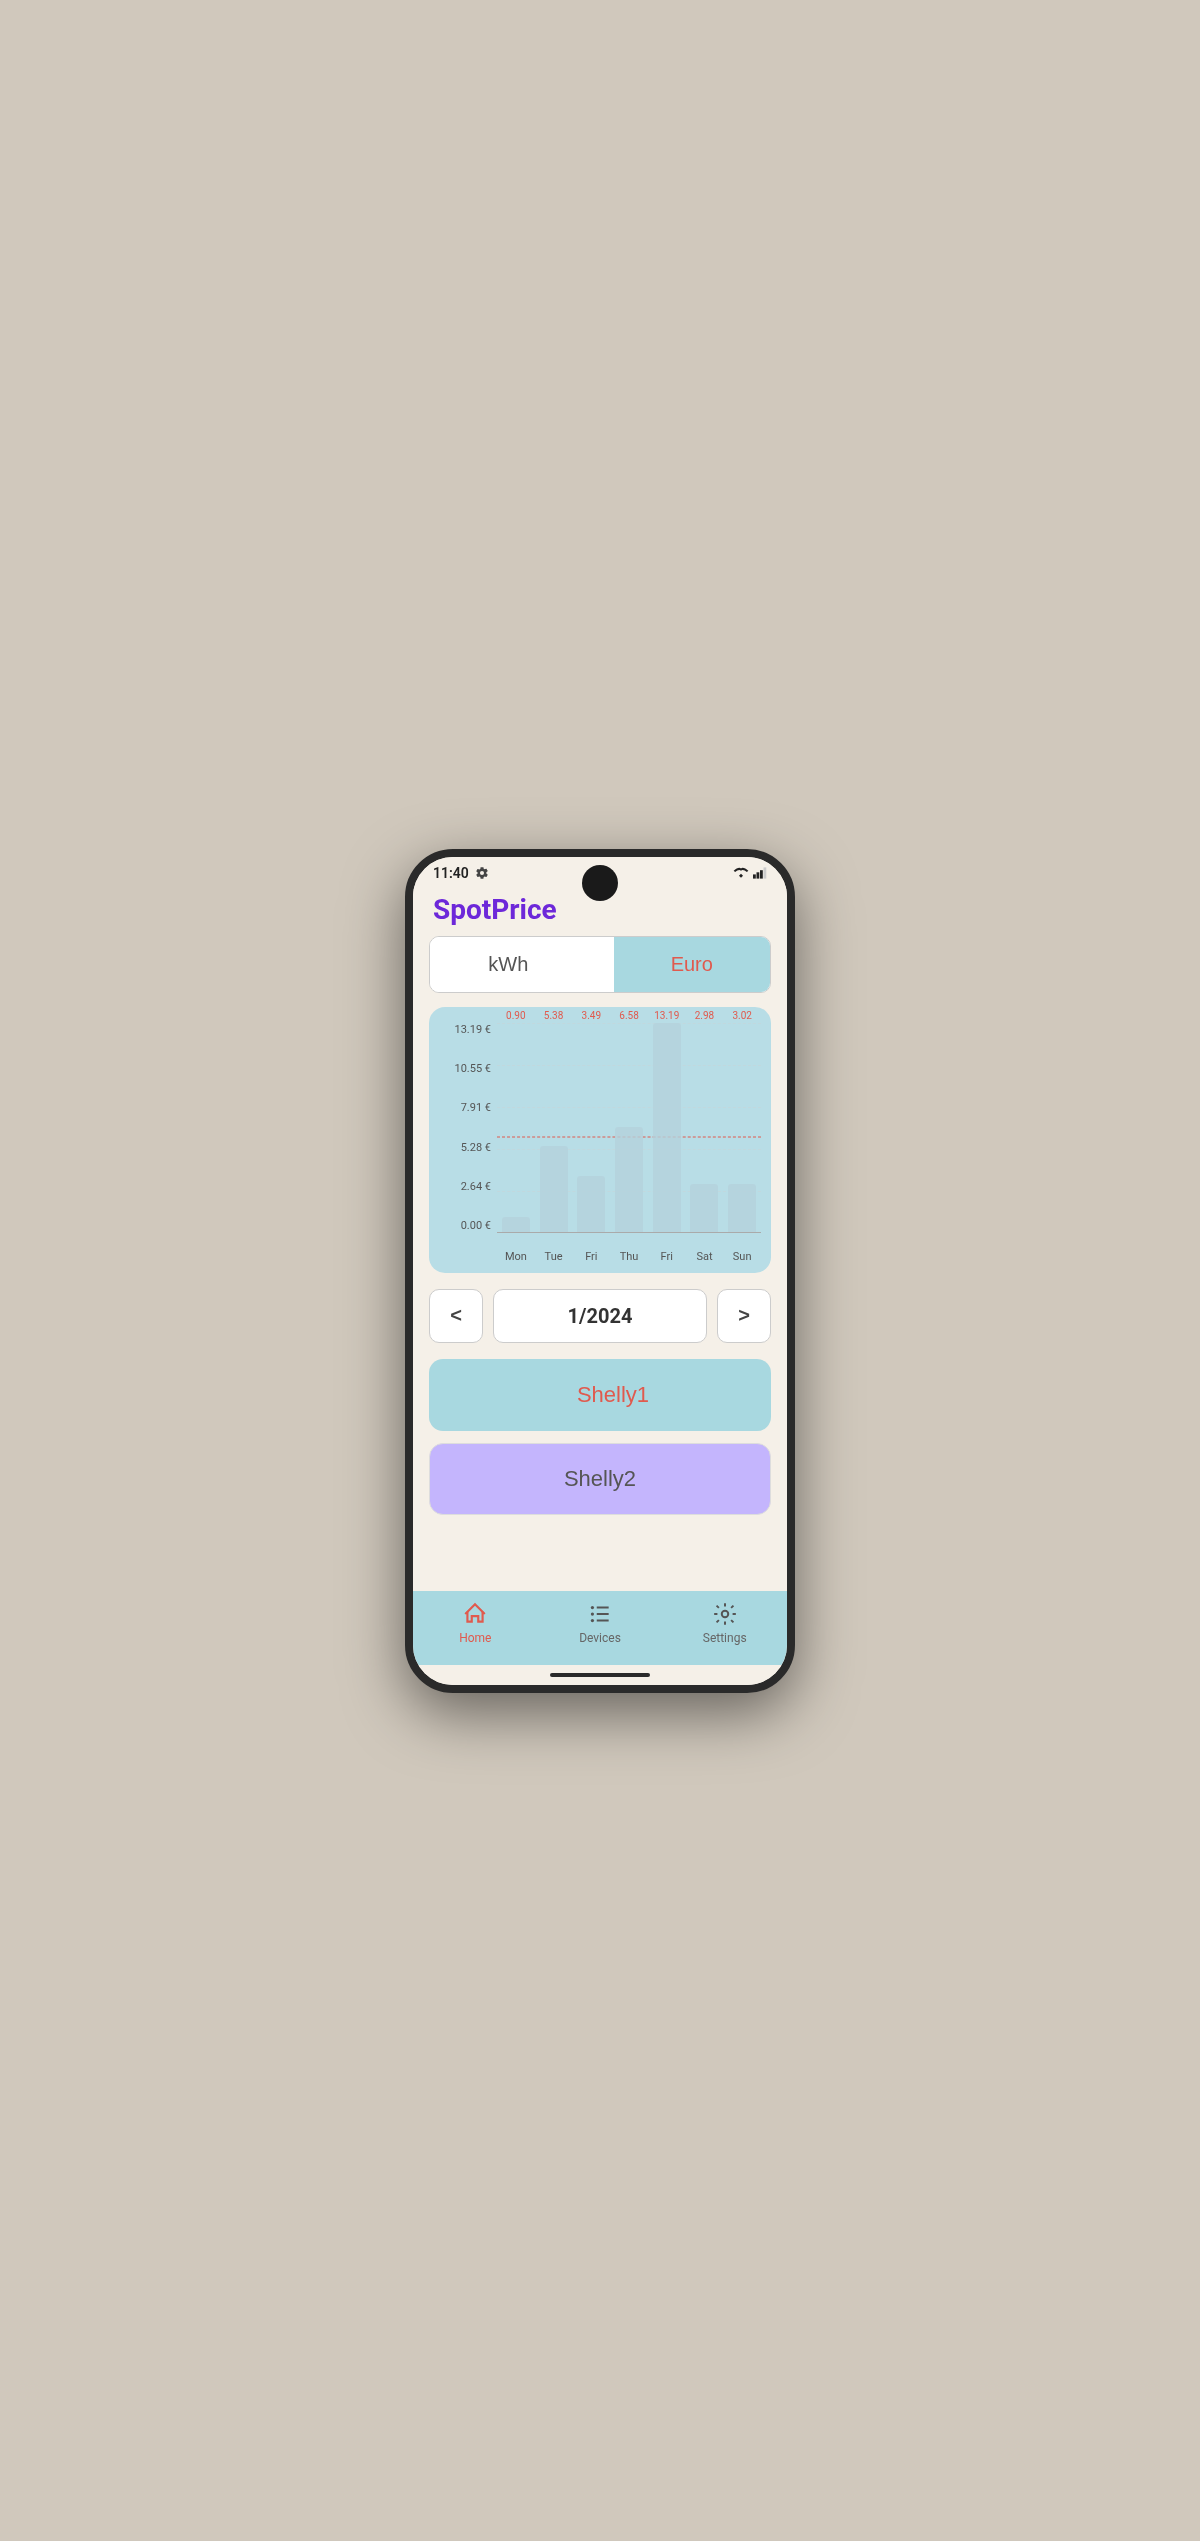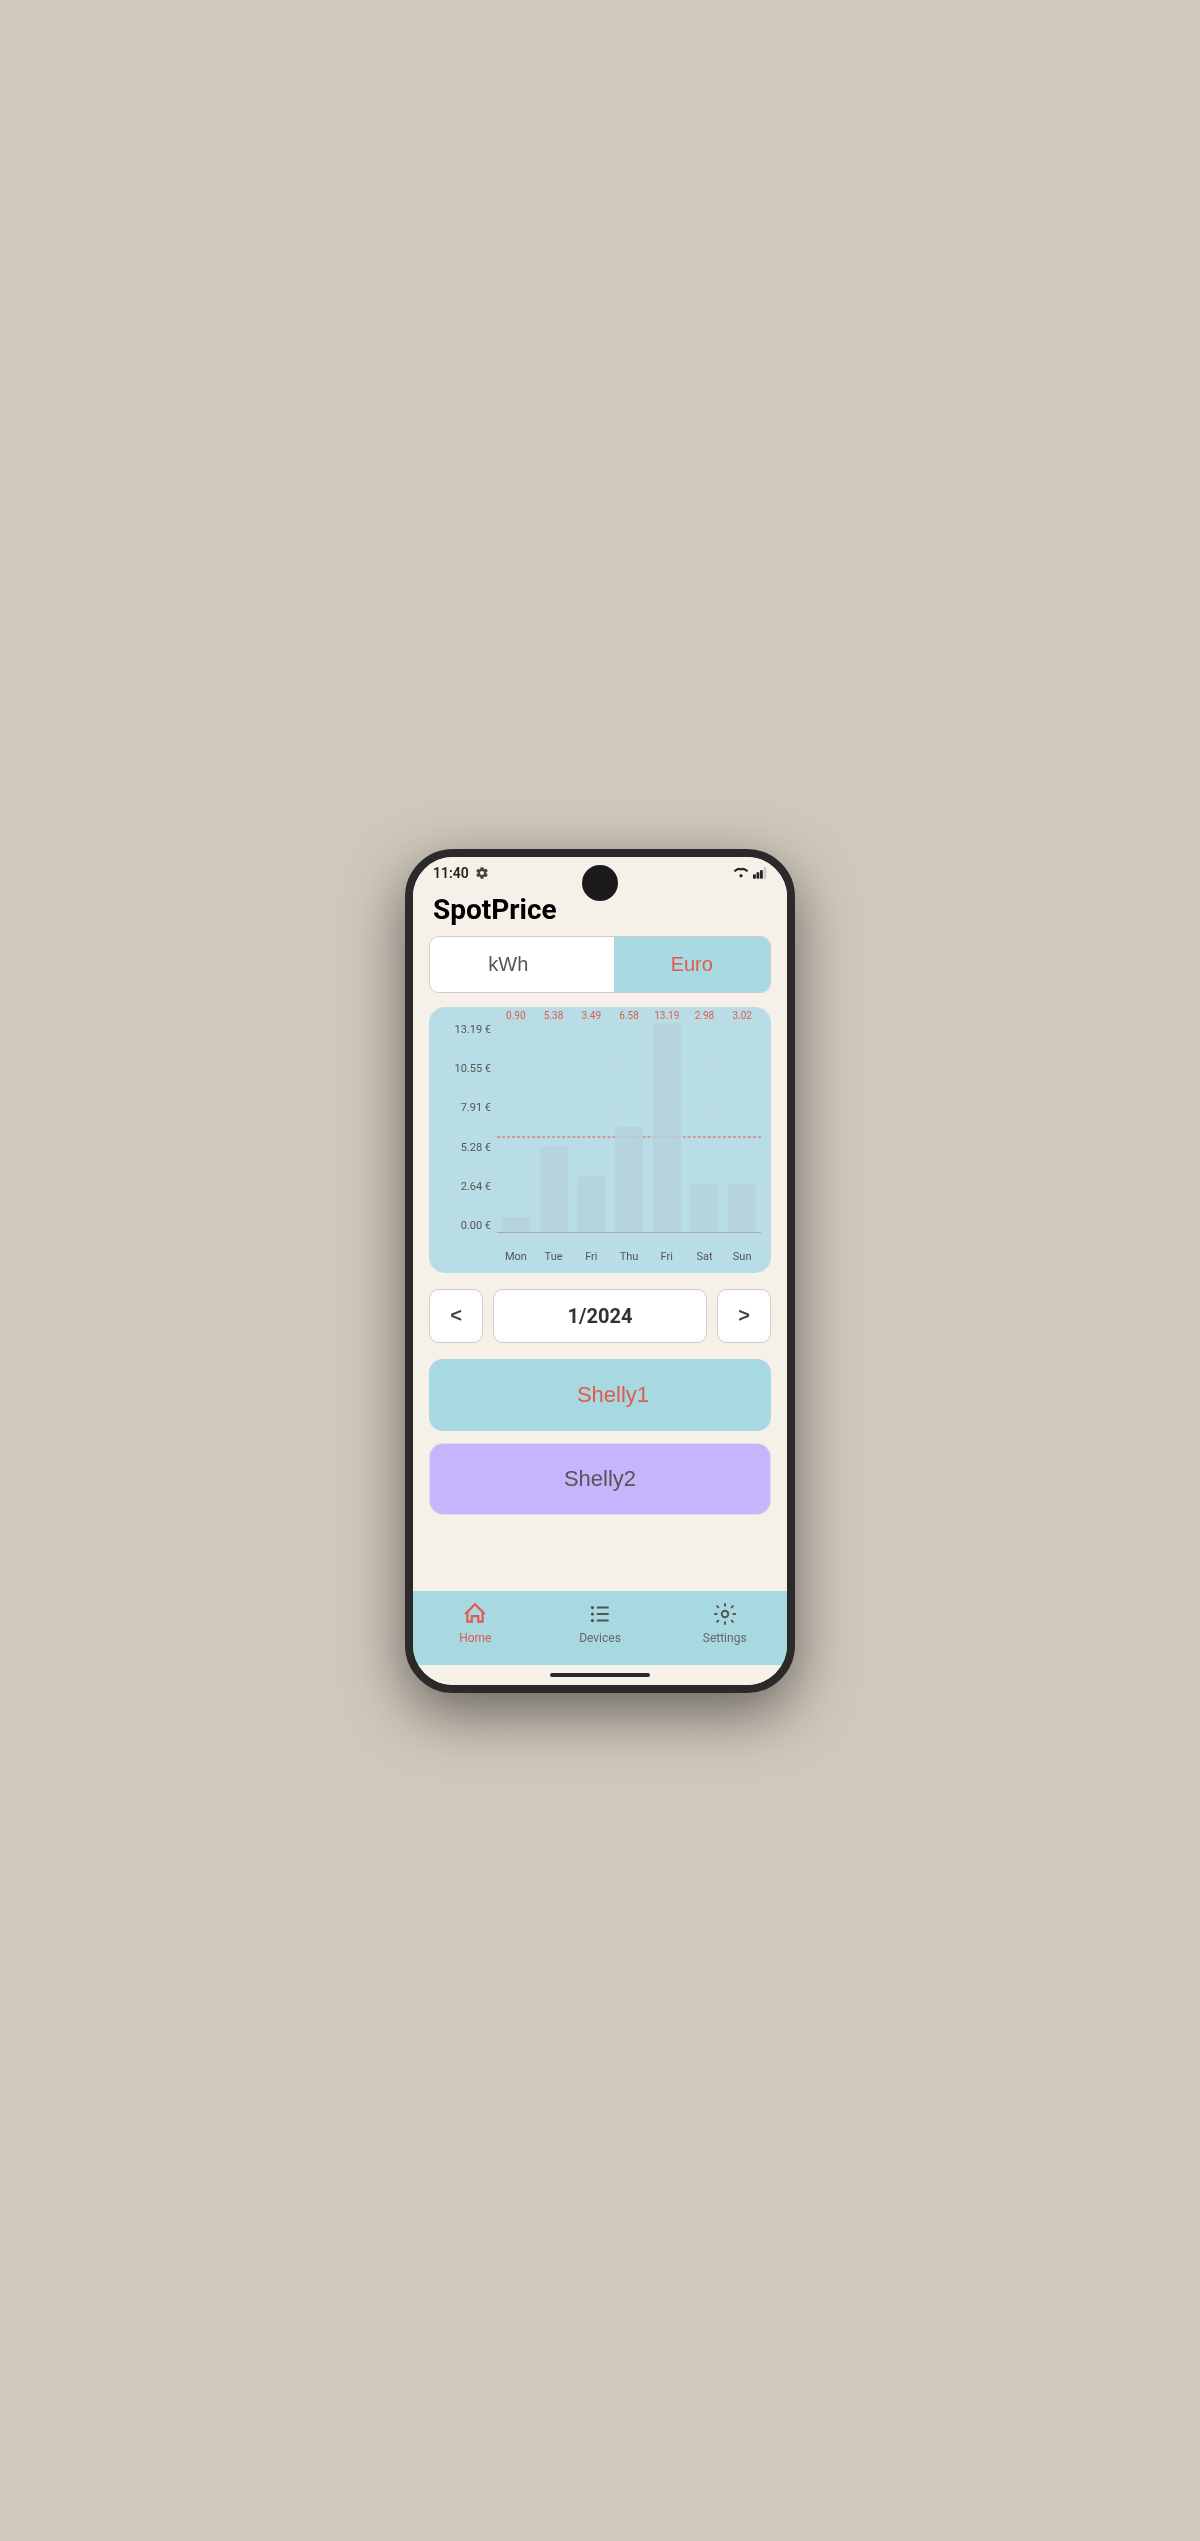--- a/index.html
+++ b/index.html
@@ -61,21 +61,21 @@
       padding-bottom: 0;
     }
     .app-content::-webkit-scrollbar { display: none; }
     .app-header {
       padding: 8px 20px 10px 20px;
       background: #f5f0e8;
     }
     .app-title {
       font-size: 28px;
       font-weight: 700;
-      color: #000000;
+      color: #6d28d9;
     }
     .tab-container {
       display: flex;
       margin: 0 16px 14px 16px;
       border: 1.5px solid #ccc;
       border-radius: 10px;
       overflow: hidden;
       background: #fff;
       gap: 27px;
     }

